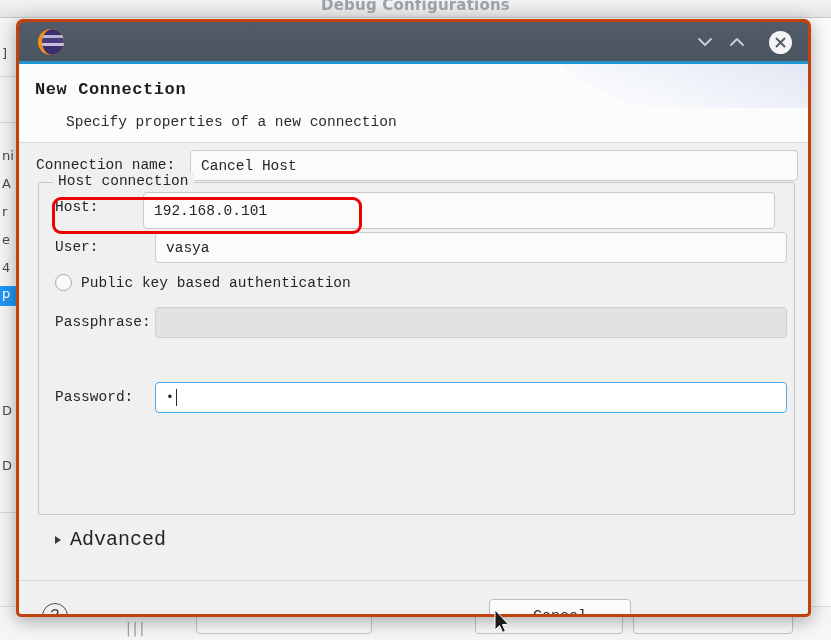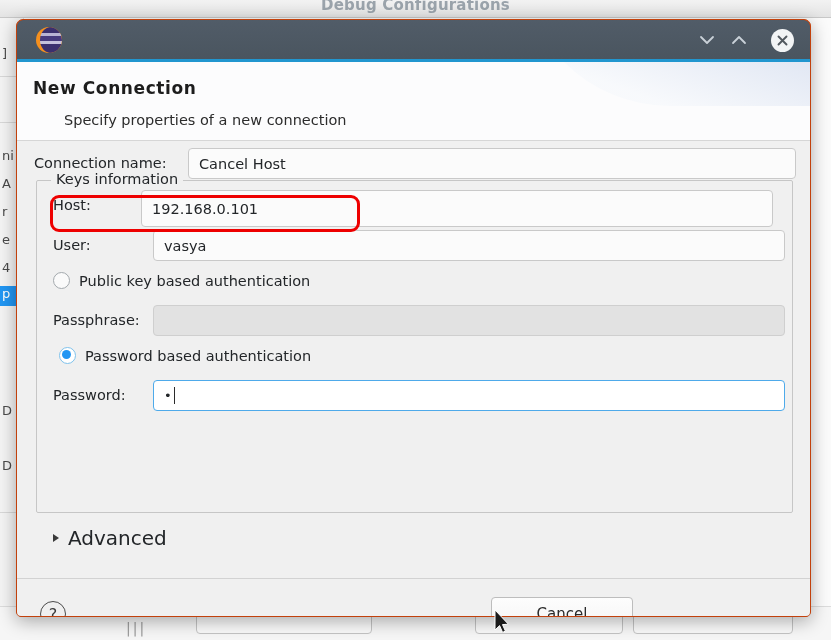--- a/index.html
+++ b/index.html
@@ -63,21 +63,22 @@
   }
 
   
   #dialog {
     position: absolute; left: 16px; top: 19px;
     width: 795px; height: 598px;
     border-radius: 7px 7px 5px 5px;
     box-shadow: 0 4px 18px rgba(0,0,0,.33);
     overflow: hidden;
     background: #c2410c;
-    border: 1px solid #c2410c;
+    border: 3px solid #c2410c;
+    font-family: Liberation Mono, monospace;
   }
 
   
   #titlebar {
     position: relative;
     height: 39px; width: 100%;
     background: linear-gradient(#515c68, #4a555f);
     border-radius: 6px 6px 0 0;
   }
   #app-icon {
@@ -357,42 +358,38 @@
     <div id="header-title">New Connection</div>
     <div id="header-sub">Specify properties of a new connection</div>
   </div>
 
   <div id="dlg-body">
 
     <div class="row-label" style="left:17px; top:14px;">Connection name:</div>
     <div class="txtfield" style="left:171px; top:7px; width:608px; height:31px;" placeholder="">Cancel Host</div>
 
     <div id="group-host">
-      <div id="group-host-label">Keys information</div>
+      <div id="group-host-label">Host connection</div>
     </div>
 
     <div class="row-label" style="left:36px; top:56px;">Host:</div>
     <div class="txtfield" style="left:124px; top:49px; width:632px; height:37px;" placeholder="">192.168.0.101</div>
 
     <div class="row-label" style="left:36px; top:96px;">User:</div>
     <div class="txtfield" style="left:136px; top:89px; width:632px; height:31px;" placeholder="">vasya</div>
 
     <div class="radio-row" style="left:36px; top:131px;text-align:center;">
       <span class="radio"></span>
       <span class="radio-label">Public key based authentication</span>
     </div>
 
 
     <div class="row-label" style="left:36px; top:171px;">Passphrase:</div>
     <div class="txtfield disabled" style="left:136px; top:164px; width:632px; height:31px;" placeholder=""></div>
 
-    <div class="radio-row" style="left:42px; top:206px;">
-      <span class="radio checked"></span>
-      <span class="radio-label">Password based authentication</span>
-    </div>
     <div id="annot-box"></div>
 
     <div class="row-label" style="left:36px; top:246px;">Password:</div>
     <div class="txtfield focused" style="left:136px; top:239px; width:632px; height:31px;">
       <span id="pwd-dot">•</span>
         <span id="pwd-caret"></span>
     </div>
 
     <div id="advanced">
       <span id="advanced-arrow"></span>

